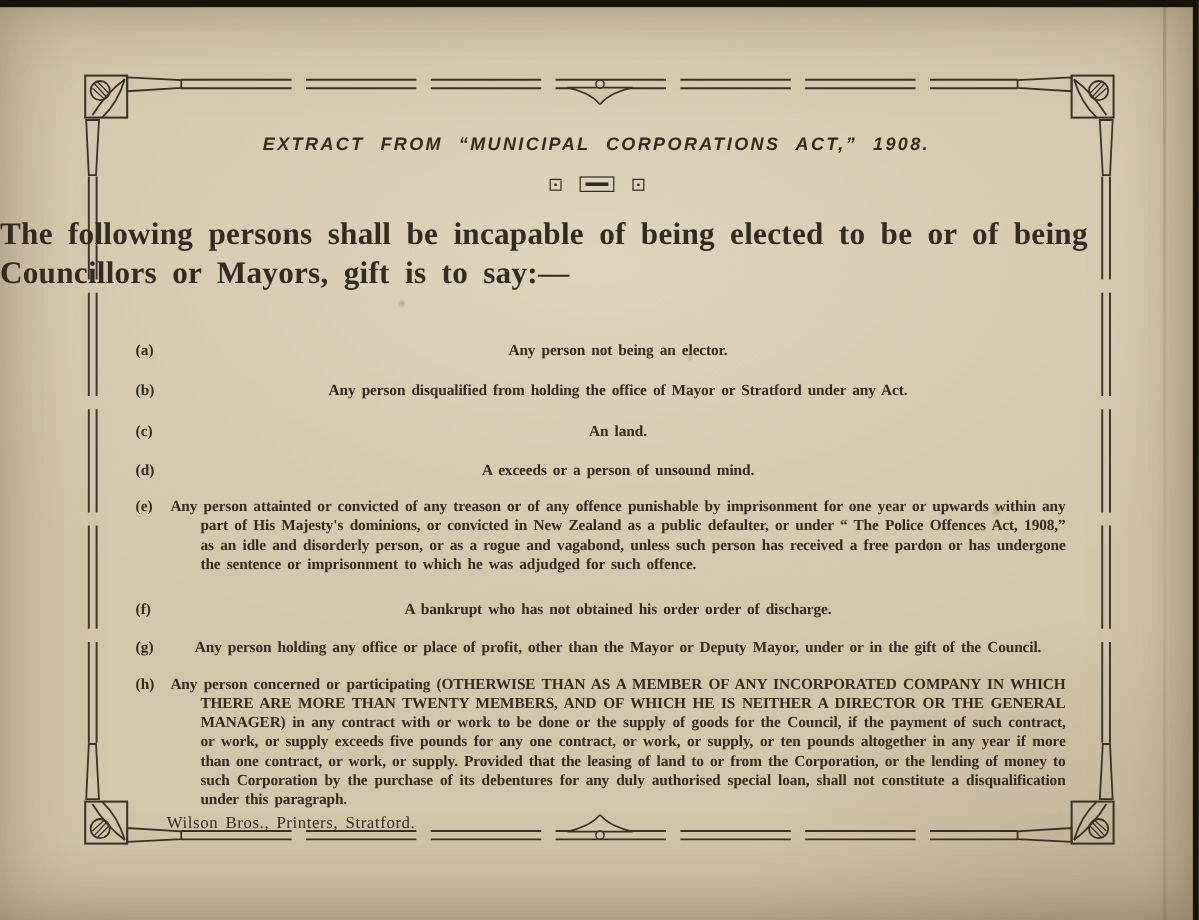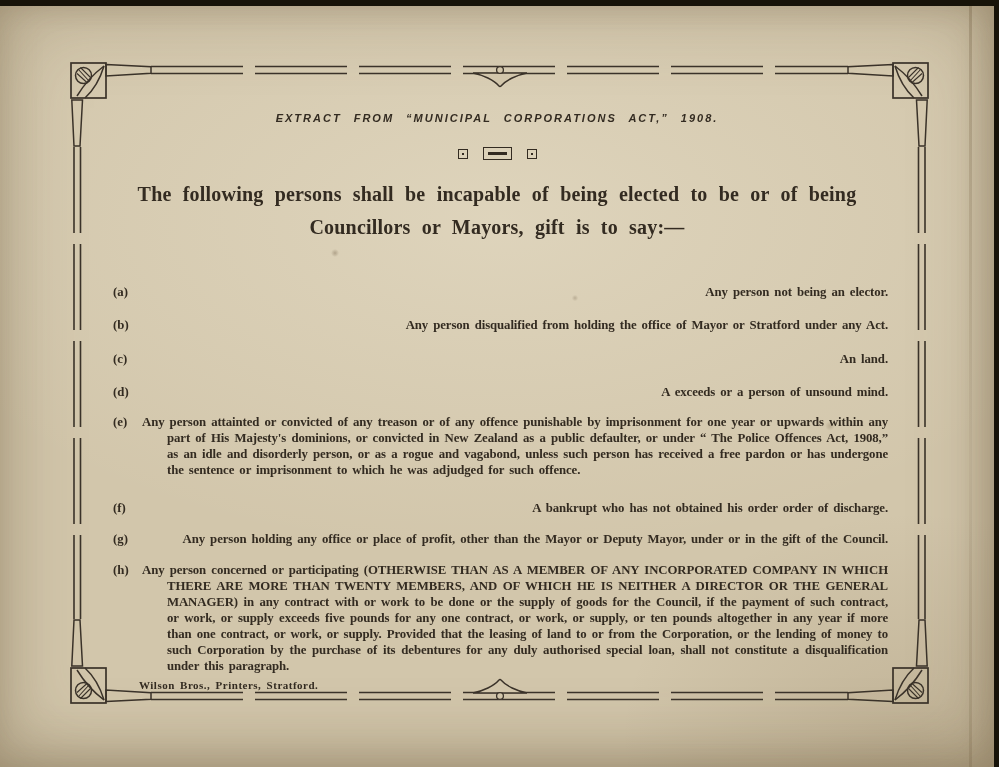--- a/index.html
+++ b/index.html
@@ -24,46 +24,46 @@
     position:absolute;top:0;bottom:0;right:22px;width:3px;
     background:linear-gradient(180deg, rgba(100,80,50,.28), rgba(100,80,50,.06) 60%, rgba(100,80,50,.20));
   }
   svg.border-frame{position:absolute;left:0;top:0;width:999px;height:761px;pointer-events:none}
 
   .heading{
     position:absolute;left:0;top:106px;width:100%;
     text-align:center;
     font-family:"Liberation Sans",sans-serif;
     font-style:italic;font-weight:bold;
-    font-size:11px;letter-spacing:2px;word-spacing:7px;
+    font-size:15px;letter-spacing:2px;word-spacing:7px;
   }
   .orn-row{
     position:absolute;left:0;top:141px;width:100%;
     display:flex;justify-content:center;align-items:center;gap:15px;
   }
   .sq-small{width:8px;height:8px;border:1.6px solid #332b21;display:flex;align-items:center;justify-content:center}
   .sq-small .dot{width:2px;height:2px;background:#332b21}
   .sq-wide{width:27px;height:11px;border:1.8px solid #332b21;display:flex;align-items:center;justify-content:center}
   .sq-wide .bar{width:19px;height:2.5px;background:#332b21}
 
   .title{
     position:absolute;left:0;top:172px;width:100%;
-    text-align:center;font-weight:bold;
-    font-size:20px;line-height:33px;
+    font-weight:bold;
+    font-size:26px;line-height:33px;
     letter-spacing:0.2px;word-spacing:6px;
   }
 
   .item{position:absolute;left:113px;right:106px;font-weight:bold;font-size:12.8px;line-height:16px}
   .item .lbl{position:absolute;left:0;top:0}
   .item .txt{margin:0 0 0 54px;text-indent:-25px;text-align:justify;word-spacing:2px;letter-spacing:-0.1px}
-  .item.single .txt{text-align:right}
+  .item.single .txt{text-align:center}
 
   .footer{
     position:absolute;left:139px;top:673px;
-    font-size:11px;letter-spacing:0.5px;word-spacing:2px;font-weight:bold;
+    font-size:14px;letter-spacing:0.5px;word-spacing:2px;font-weight:normal;
   }
 </style>
 </head>
 <body>
 
 <div class="paper">
 
   <svg class="border-frame" viewBox="0 0 999 761" aria-hidden="true">
     <defs>
       <g id="corner" stroke="#3a3229" fill="none">

